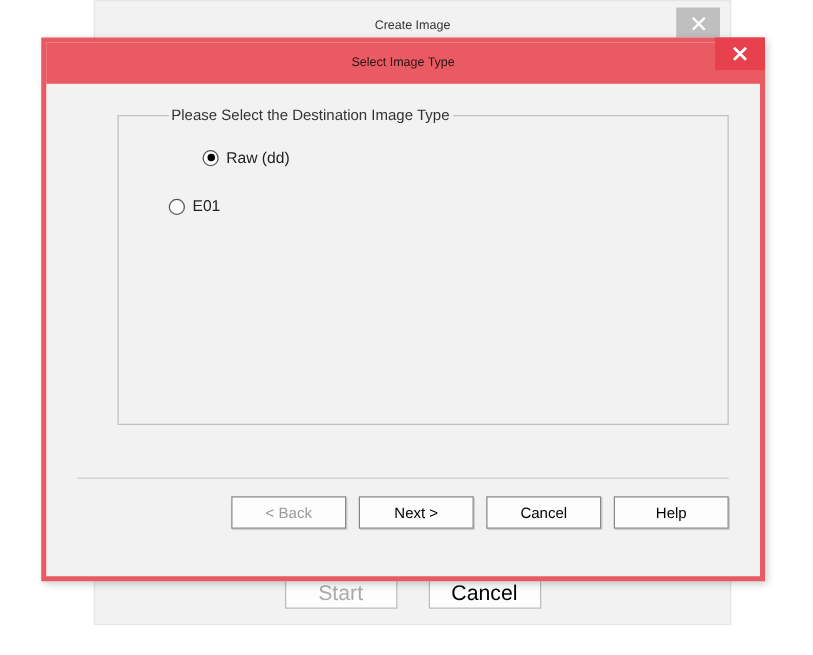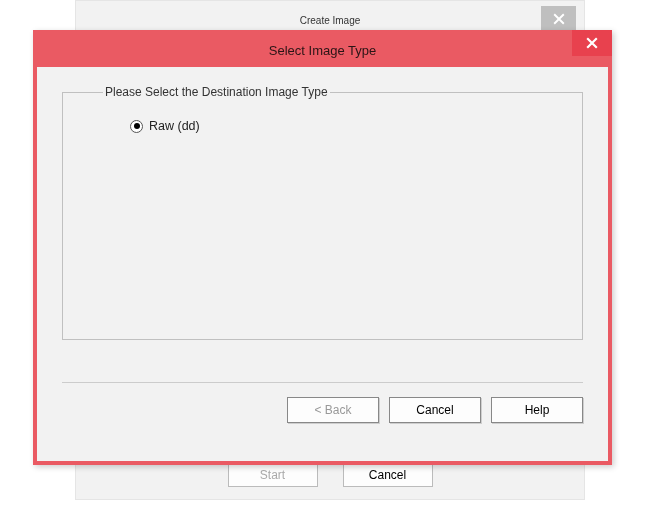--- a/index.html
+++ b/index.html
@@ -29,52 +29,53 @@
     }
     .parent-buttons {
       position: absolute;
       bottom: 12px; left: 0; right: 0;
       display: flex; justify-content: center; gap: 25px;
     }
     .parent-buttons button {
       width: 90px; height: 24px;
       background: #fdfdfd;
       border: 1px solid #bbb;
-      font-family: inherit; font-size: 12px;
+      font-family: inherit; font-size: 17px;
       cursor: pointer;
     }
     .parent-buttons button.disabled { color: #aaa; cursor: default; }
     
     
     .modal {
       position: absolute;
       left: 33px; top: 30px;
       width: 579px; height: 435px;
       background: #f2f2f2;
       border: 4px solid #ea5a63;
       box-shadow: 2px 2px 6px rgba(0,0,0,0.2);
     }
     .modal-title-bar {
       height: 33px;
       background: #ea5a63;
       display: flex; align-items: center; justify-content: center;
       position: relative;
     }
-    .modal-title-bar .title { font-size: 13px; color: #2a1516; }
+    .modal-title-bar .title { font-size: 10px; color: #2a1516; }
     .modal-close {
       position: absolute; right: -4px; top: -4px;
       width: 40px; height: 26px;
       background: #e8414e; color: #fff;
       display: flex; align-items: center; justify-content: center;
       cursor: pointer;
       font-size: 18px; font-weight: bold;
     }
     
     .modal-body {
       padding: 18px 25px 0 25px;
+      margin-left: 32px;
     }
     
     fieldset.group {
       border: 1px solid #c0c0c0;
       padding: 10px 40px 25px 40px;
       height: 255px;
     }
     fieldset.group legend {
       font-size: 12px; color: #333;
       padding: 0 2px;
@@ -150,22 +151,27 @@
     </div>
   </div>
   <div class="modal-body">
     <fieldset class="group">
       <legend>Please Select the Destination Image Type</legend>
       <div class="radio-list">
         <div class="radio-item selected">
           <span class="dot"></span>
           <span class="label">Raw (dd)</span>
         </div>
+        <div class="radio-item">
+          <span class="dot"></span>
+          <span class="label">E01</span>
+        </div>
       </div>
     </fieldset>
   </div>
   <hr class="separator">
   <div class="modal-buttons">
     <button class="disabled">&lt; Back</button>
+    <button>Next &gt;</button>
     <button>Cancel</button>
     <button>Help</button>
   </div>
 </div>
 
 </body></html>

